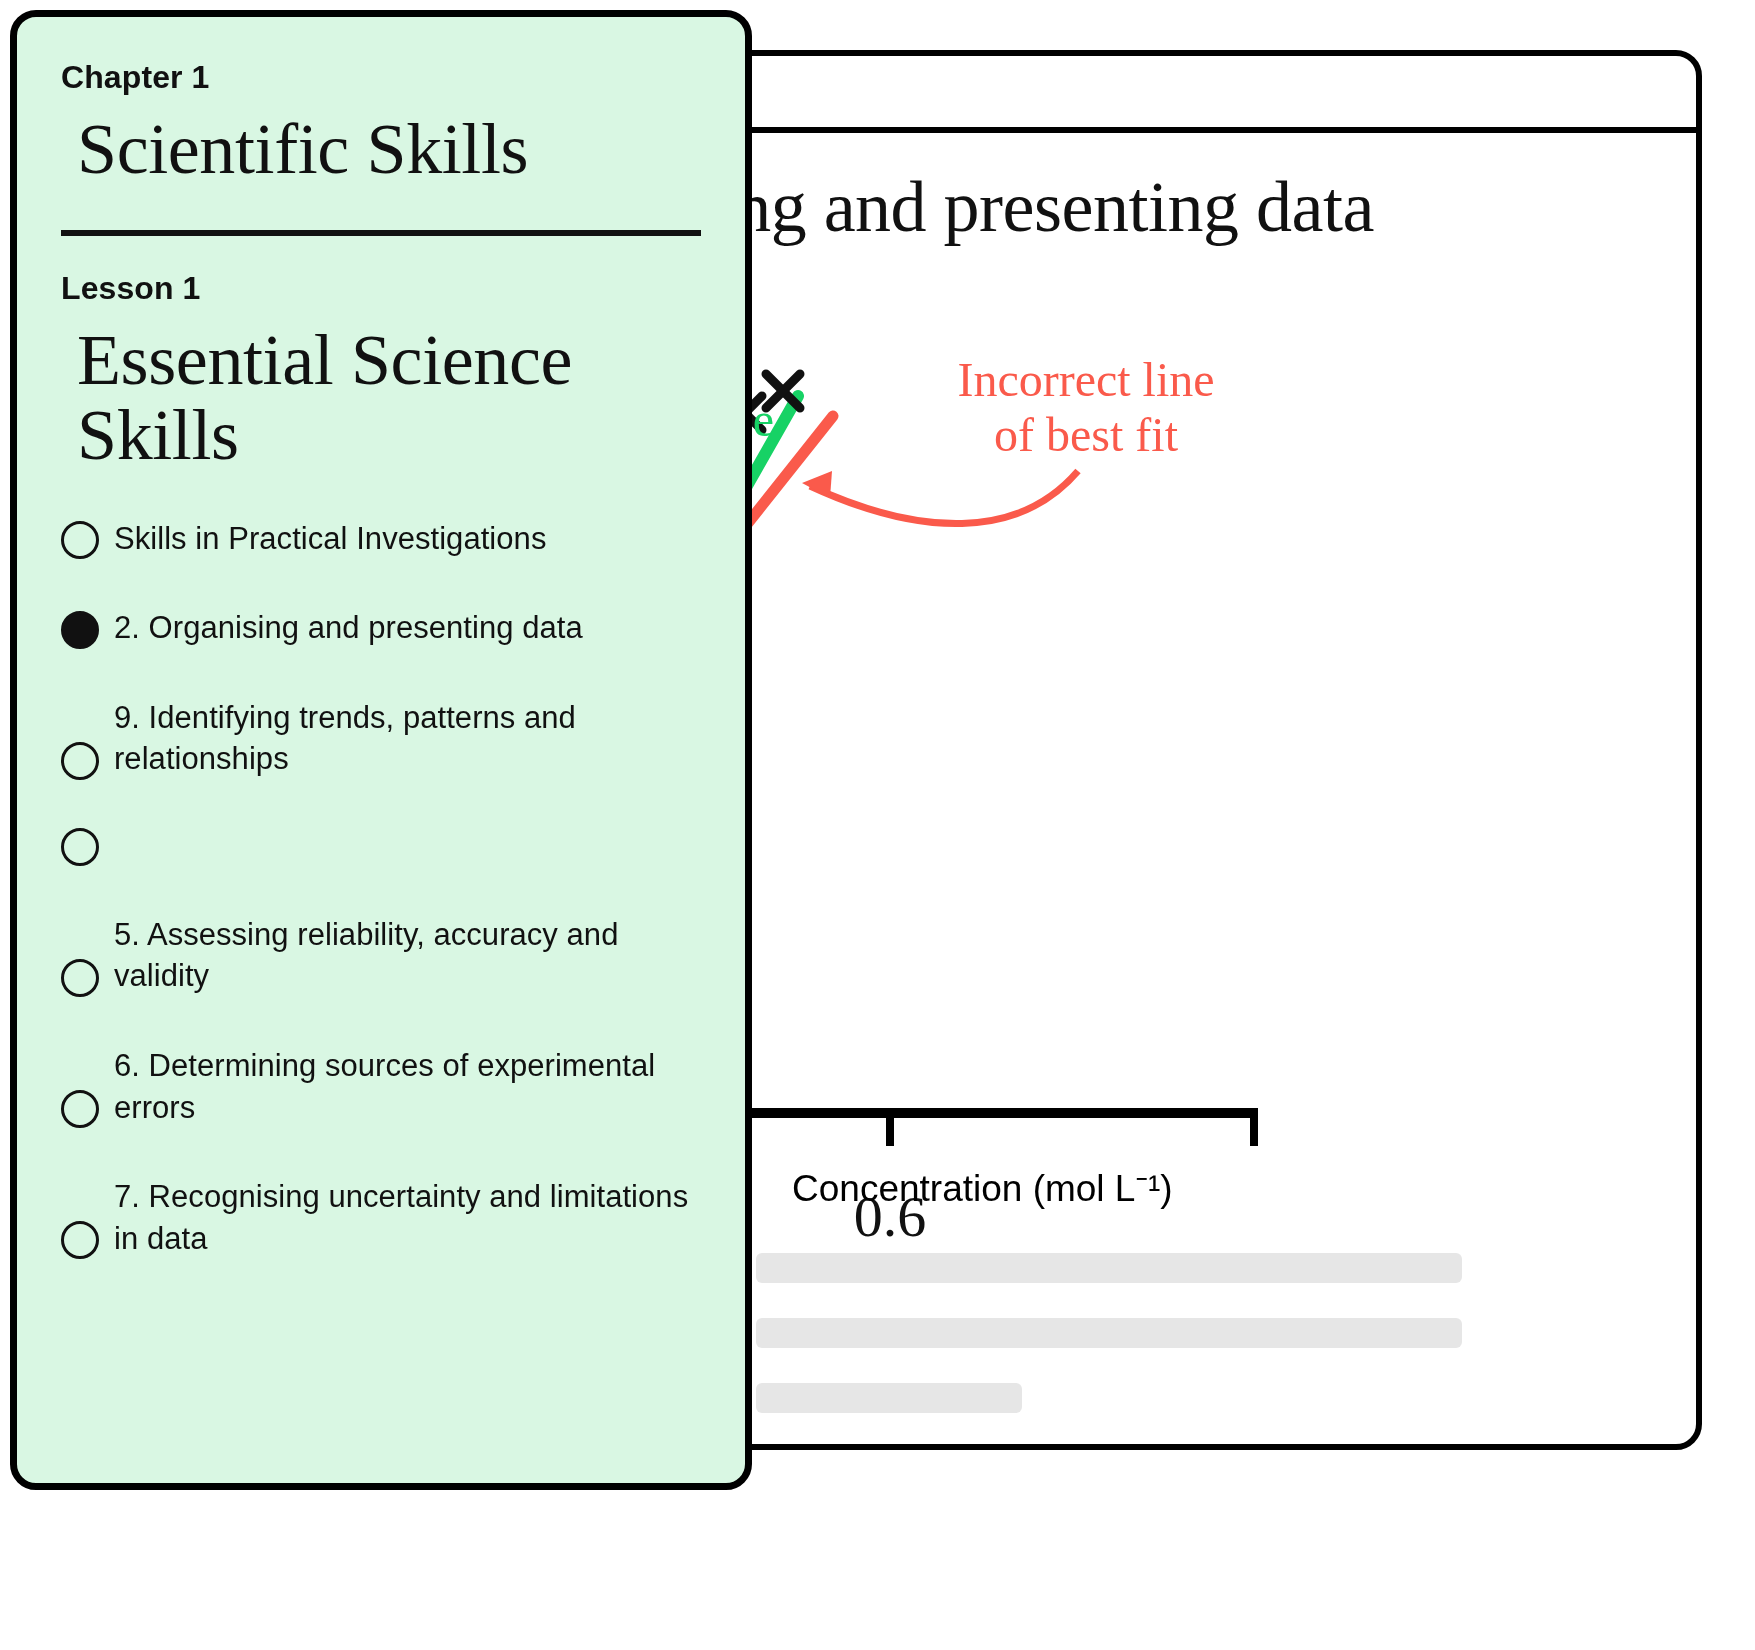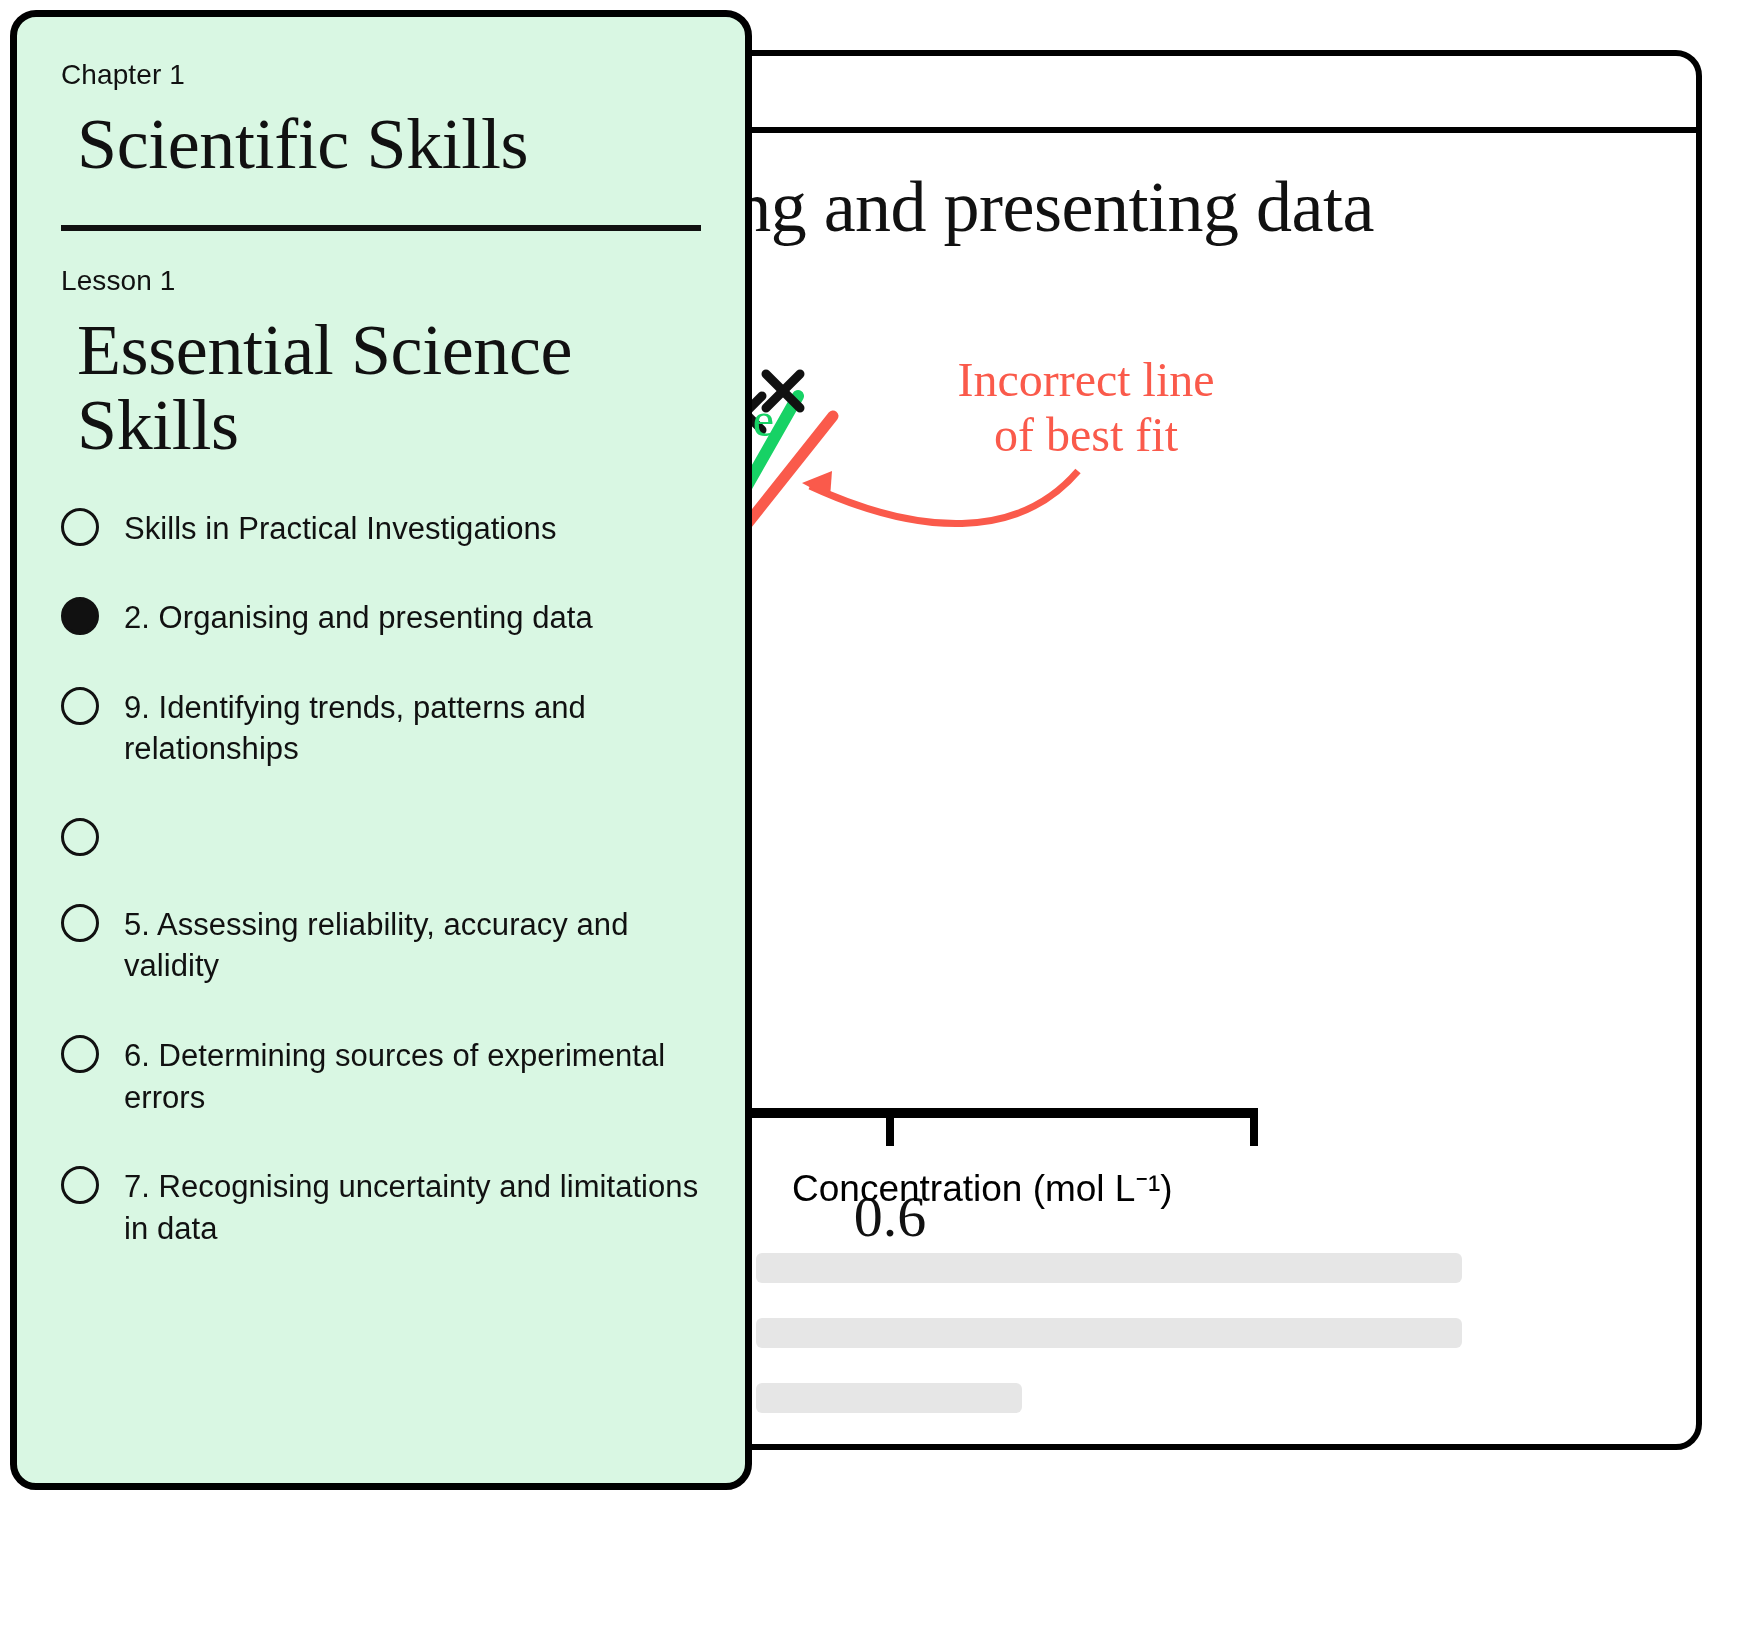--- a/index.html
+++ b/index.html
@@ -91,22 +91,22 @@
     height: 1480px;
     background: #d9f7e3;
     border: 7px solid #000000;
     border-radius: 26px;
     box-sizing: border-box;
     padding: 42px 44px 0 44px;
     overflow: hidden;
   }
   .eyebrow {
     font-family: "Liberation Sans", sans-serif;
-    font-size: 28px;
-    font-weight: 400;
+    font-size: 32px;
+    font-weight: 700;
     color: #111111;
     margin: 0 0 8px 0;
     letter-spacing: 0.1px;
   }
   .card-heading {
     font-family: "Liberation Serif", serif;
     font-size: 72px;
     font-weight: 400;
     color: #111111;
     margin: 16px;
@@ -118,22 +118,22 @@
     border-top: 6px solid #111111;
     margin: 42px 0 34px 0;
   }
   #lesson-list {
     list-style: none;
     margin: 44px 0 0 0;
     padding: 0;
   }
   #lesson-list li {
     display: flex;
-    align-items: flex-start;
-    gap: 25px;
+    align-items: flex-end;
+    gap: 15px;
     margin-bottom: 48px;
   }
   .bullet {
     flex: 0 0 auto;
     width: 38px;
     height: 38px;
     border-radius: 50%;
     border: 3.5px solid #111111;
     background: transparent;
     box-sizing: border-box;

